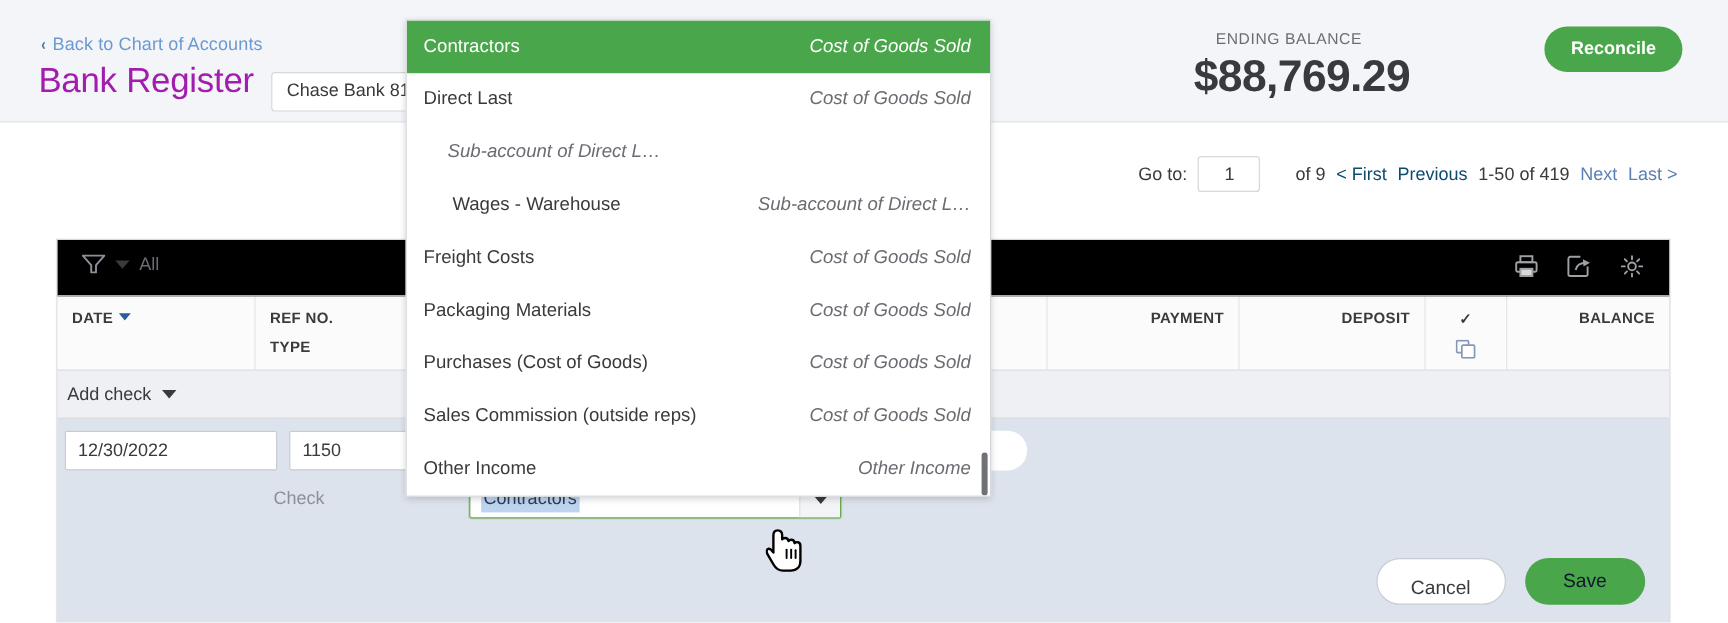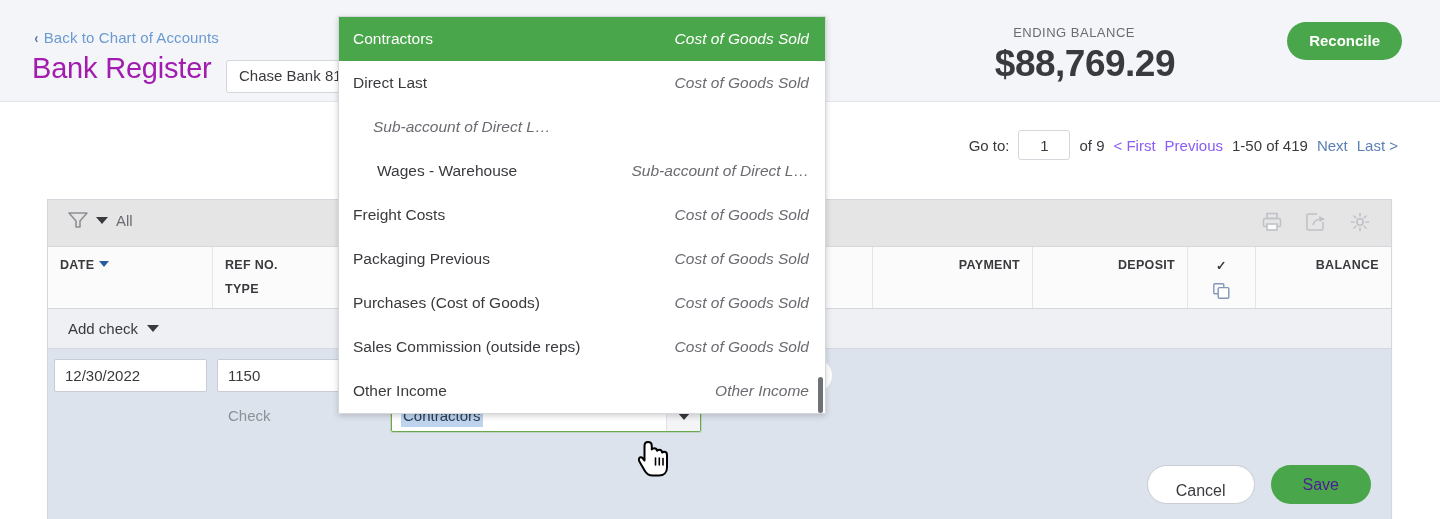--- a/index.html
+++ b/index.html
@@ -125,40 +125,40 @@
     border: 1px solid #d4d7dc;
     border-radius: 3px;
     background: #fff;
     text-align: center;
     font-size: 15px;
     font-family: inherit;
     color: #393a3d;
     box-sizing: border-box;
     padding: 0;
   }
-  .of-total { color: #393a3d; }
-  .pg-disabled { color: #8b5cf6; cursor: default; }
+  .of-total { color: #393a3d; margin-left: 20px; }
+  .pg-disabled { color: #0c4a6e; cursor: default; }
   .pg-range { color: #393a3d; font-weight: 500; }
   .pg-link { color: #5a7fb5; cursor: pointer; }
 
   
   .register {
     position: absolute;
     left: 47px; top: 199px;
     width: 1345px; height: 320px;
     background: #ffffff;
     border: 1px solid #d4d7dc;
     border-bottom: none;
     box-sizing: border-box;
     box-shadow: 0 1px 2px rgba(0,0,0,0.04);
   }
   .filter-bar {
     position: relative;
     height: 47px;
-    background: #e5e5e5;
+    background: #000000;
     border-bottom: 1px solid #d4d7dc;
     box-sizing: border-box;
   }
   .filter-group {
     position: absolute;
     left: 20px; top: 11px;
     display: flex;
     align-items: center;
     gap: 8px;
     cursor: pointer;
@@ -226,21 +226,21 @@
   .w-bal { flex: 1; }
 
   
   .add-row {
     height: 40px;
     background: #eef0f4;
     border-bottom: 1px solid #d4d7dc;
     box-sizing: border-box;
     display: flex;
     align-items: center;
-    padding-left: 20px;
+    padding-left: 8px;
     gap: 9px;
     cursor: pointer;
   }
   .add-row-label {
     font-size: 15px;
     color: #393a3d;
   }
 
   
   .edit-area {
@@ -344,21 +344,21 @@
     cursor: pointer;
   }
   .btn-save {
     height: 39px;
     padding: 0 32px;
     background: #4aa64a;
     border: none;
     border-radius: 20px;
     font-size: 16px;
     font-family: inherit;
-    color: #4c1d95;
+    color: #0f172a;
     cursor: pointer;
     text-align: center;
   }
 
   
   .dropdown {
     position: absolute;
     left: 338px; top: 16px;
     width: 488px;
     background: #ffffff;
@@ -512,21 +512,21 @@
 
     <div class="add-row">
       <span class="add-row-label">Add check</span>
       <span class="caret-down"></span>
     </div>
 
     <div class="edit-area">
 
       <div class="edit-row-1">
         <span class="fld-spacer" style="width:6px"></span>
-        <input class="fld" style="width: 153px;" type="text" value="12/30/2022">
+        <input class="fld" style="width: 177px;" type="text" value="12/30/2022">
         <span class="fld-spacer" style="width:10px"></span>
         <input class="fld" style="width: 164px;" type="text" value="1150">
         <span class="fld-spacer" style="width:10px"></span>
         <input class="fld" style="width: 34px;" type="text" value="H">
         <span class="fld-spacer" style="width:10px"></span>
         <input class="fld right" style="width: 155px;" type="text" value="1,000.00">
         <span class="fld-spacer" style="width:8px"></span>
         <input class="fld ph" style="width: 150px;" type="text" placeholder="Deposit">
         <span class="fld-spacer" style="width:8px"></span>
         <div class="pill"></div>
@@ -565,21 +565,21 @@
         </div>
         <div class="dd-item sub">
           <span class="dd-name">Wages - Warehouse</span>
           <span class="dd-type">Sub-account of Direct L…</span>
         </div>
         <div class="dd-item">
           <span class="dd-name">Freight Costs</span>
           <span class="dd-type">Cost of Goods Sold</span>
         </div>
         <div class="dd-item">
-          <span class="dd-name">Packaging Previous</span>
+          <span class="dd-name">Packaging Materials</span>
           <span class="dd-type">Cost of Goods Sold</span>
         </div>
         <div class="dd-item">
           <span class="dd-name">Purchases (Cost of Goods)</span>
           <span class="dd-type">Cost of Goods Sold</span>
         </div>
         <div class="dd-item">
           <span class="dd-name">Sales Commission (outside reps)</span>
           <span class="dd-type">Cost of Goods Sold</span>
         </div>

